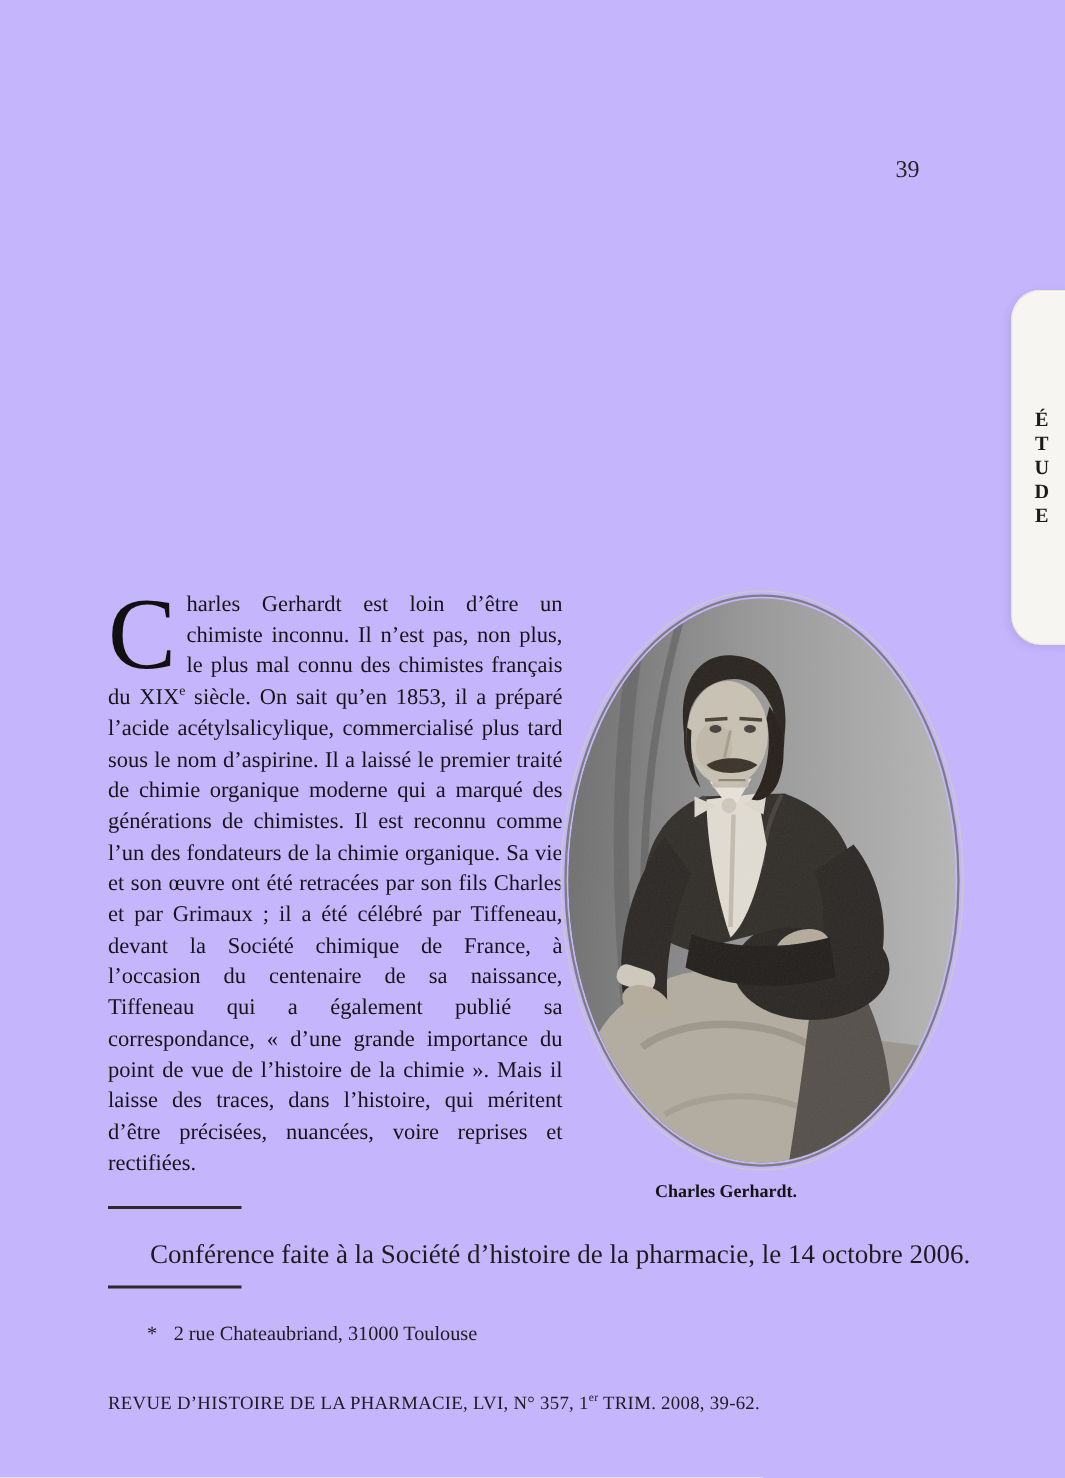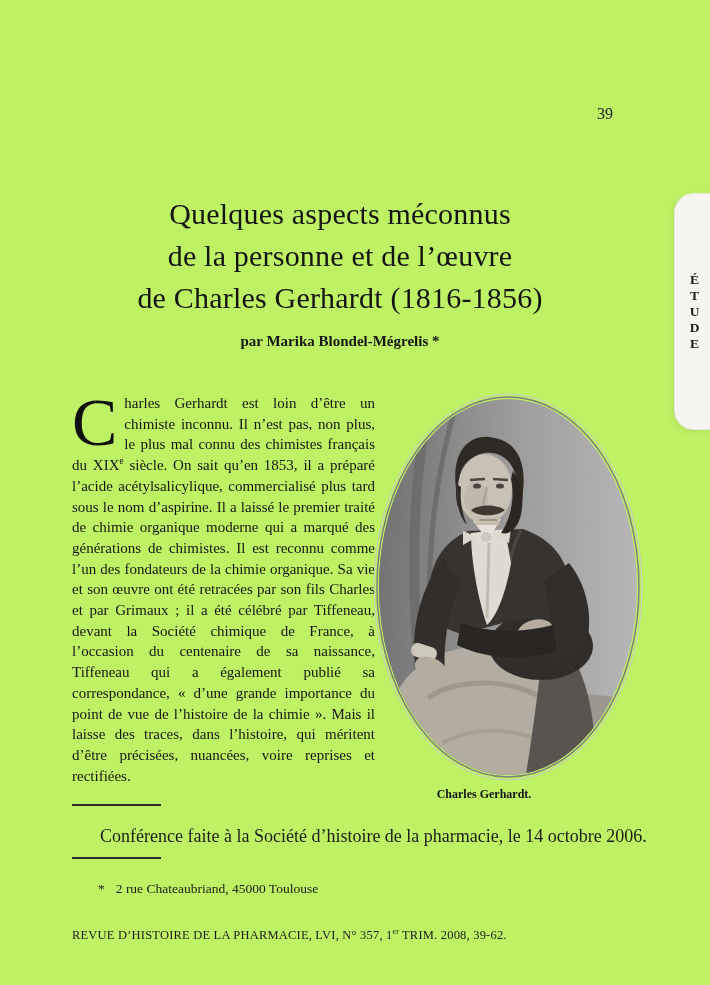--- a/index.html
+++ b/index.html
@@ -4,21 +4,21 @@
 <style>
   html, body {
     margin: 0;
     padding: 0;
     background: #ffffff;
   }
   .page {
     position: relative;
     width: 710px;
     height: 985px;
-    background: #bef264;
+    background: #c4b5fd;
     overflow: hidden;
     font-family: "Liberation Serif", "DejaVu Serif", serif;
     color: #1a1a1a;
   }
 
   .page-number {
     position: absolute;
     left: 597px;
     top: 105px;
     font-size: 16px;
@@ -150,26 +150,20 @@
     color: #1b1b1b;
   }
 </style>
 </head>
 <body>
 
 <div class="page">
 
   <div class="page-number">39</div>
 
-  <div class="title-block">
-    <div class="title-line">Quelques aspects méconnus</div>
-    <div class="title-line">de la personne et de l’œuvre</div>
-    <div class="title-line">de Charles Gerhardt (1816-1856)</div>
-    <div class="byline">par Marika Blondel-Mégrelis *</div>
-  </div>
 
   <div class="body-col">
     <p style="margin:0"><span class="dropcap">C</span><span>harles Gerhardt est loin d’être un chimiste inconnu. Il n’est pas, non plus, le plus mal connu des chimistes français du XIX</span><sup>e</sup><span> siècle. On sait qu’en 1853, il a préparé l’acide acétylsalicylique, commercialisé plus tard sous le nom d’aspirine. Il a laissé le premier traité de chimie organique moderne qui a marqué des générations de chimistes. Il est reconnu comme l’un des fondateurs de la chimie organique. Sa vie et son œuvre ont été retracées par son fils Charles et par Grimaux ; il a été célébré par Tiffeneau, devant la Société chimique de France, à l’occasion du centenaire de sa naissance, Tiffeneau qui a également publié sa correspondance, « d’une grande importance du point de vue de l’histoire de la chimie ». Mais il laisse des traces, dans l’histoire, qui méritent d’être précisées, nuancées, voire reprises et rectifiées.</span></p>
   </div>
 
   <svg class="portrait" viewBox="0 0 270 388" role="img">
     <defs>
       <clipPath id="oc">
           <ellipse cx="135" cy="194" rx="129" ry="188"></ellipse>
         </clipPath>
@@ -234,21 +228,21 @@
   </svg>
 
   <div class="figure-caption">Charles Gerhardt.</div>
 
   <div class="footnote-rule rule-1"></div>
 
   <div class="conference-note">Conférence faite à la Société d’histoire de la pharmacie, le 14 octobre 2006.</div>
 
   <div class="footnote-rule rule-2"></div>
 
-  <div class="address-note"><span class="marker">*</span><span>2 rue Chateaubriand, 45000 Toulouse</span></div>
+  <div class="address-note"><span class="marker">*</span><span>2 rue Chateaubriand, 31000 Toulouse</span></div>
 
   <div class="journal-footer"><span>REVUE D’HISTOIRE DE LA PHARMACIE, LVI, N° 357, 1</span><sup>er</sup><span> TRIM. 2008, 39-62.</span></div>
 
   <div class="side-tab">
     <span class="tab-letter">É</span>
     <span class="tab-letter">T</span>
     <span class="tab-letter">U</span>
     <span class="tab-letter">D</span>
     <span class="tab-letter">E</span>
   </div>

